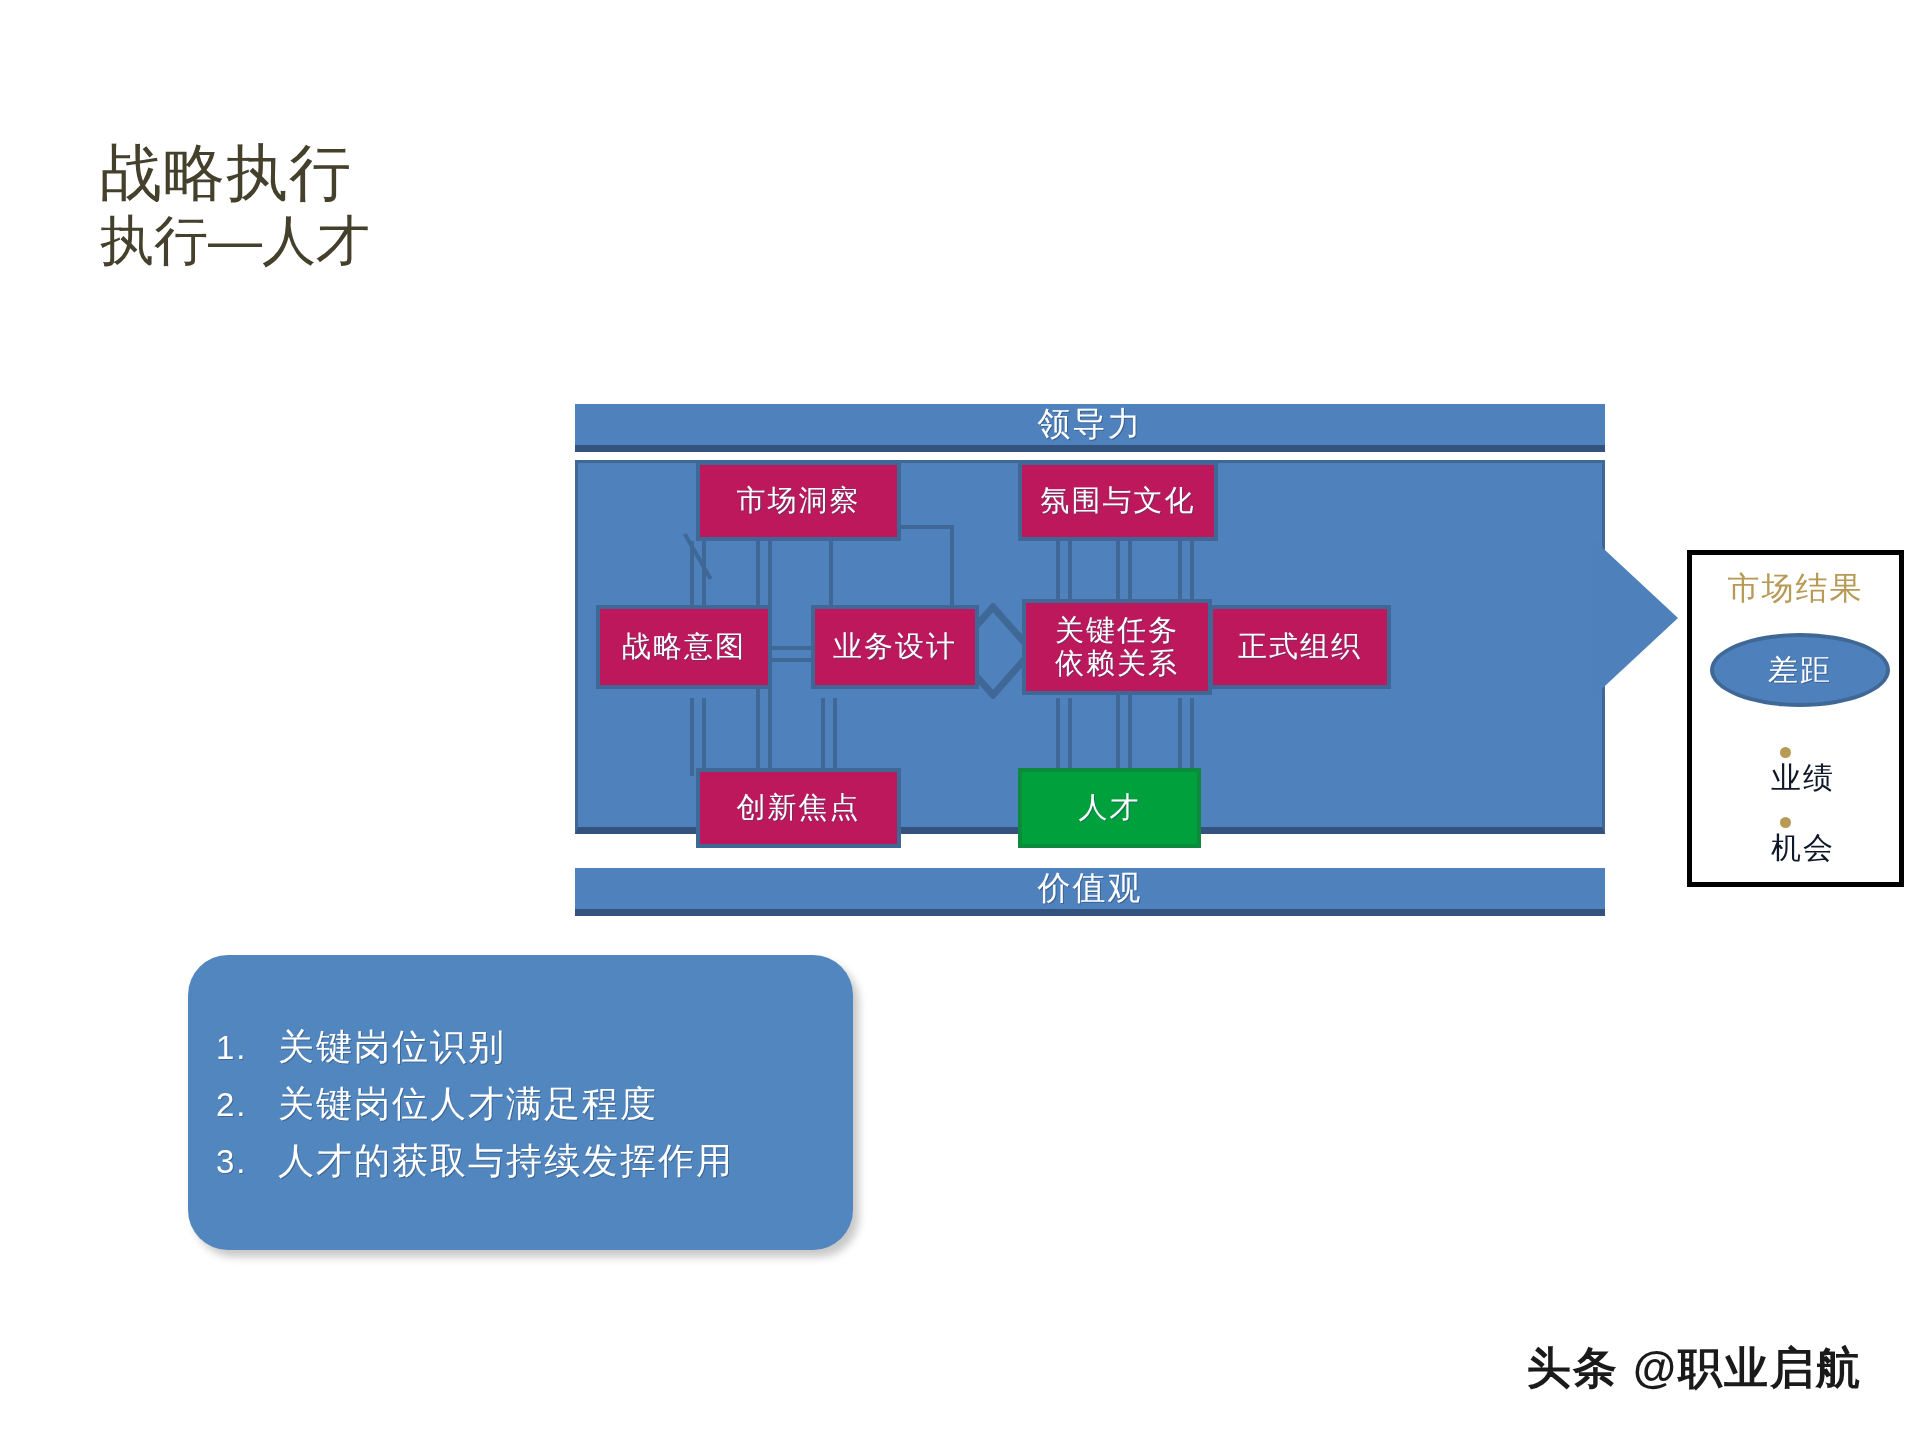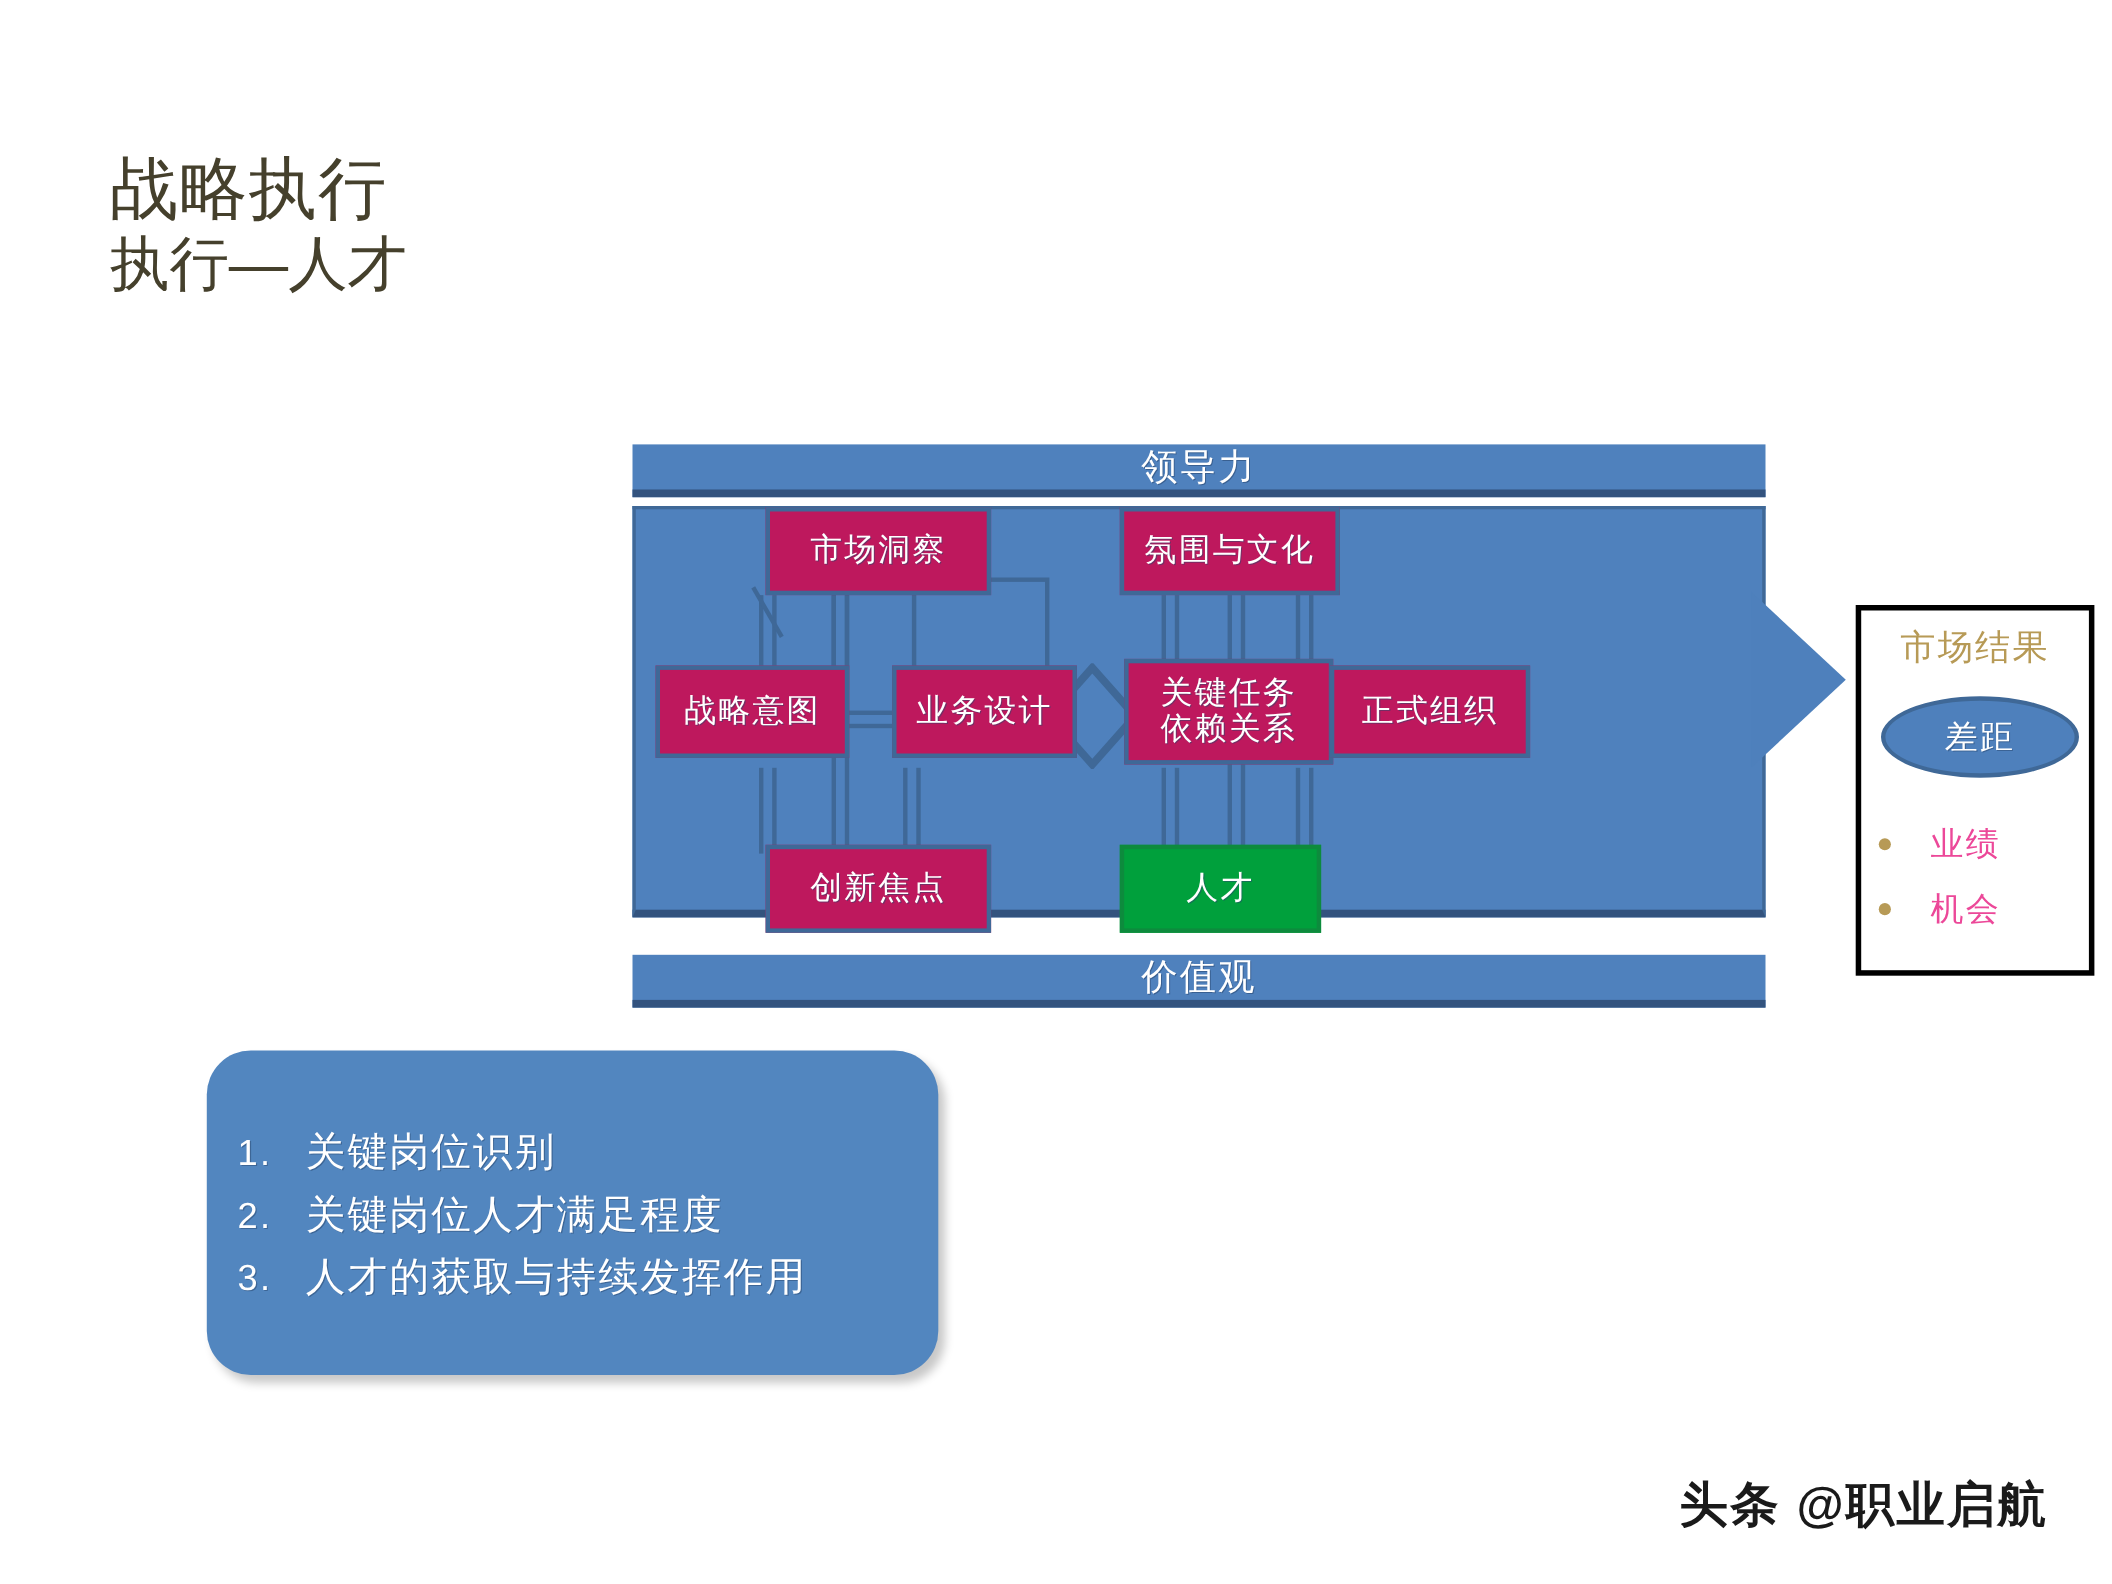--- a/index.html
+++ b/index.html
@@ -195,23 +195,24 @@
   .result-bullets {
     position: absolute;
     left: 16px;
     top: 192px;
     width: 190px;
   }
   .result-bullet {
     display: flex;
     align-items: center;
     font-size: 30px;
-    color: #ec4899;
+    color: #0f172a;
     letter-spacing: 2px;
     margin-bottom: 18px;
+    flex-direction: column;
   }
   .result-bullet .dot {
     display: inline-block;
     width: 11px;
     height: 11px;
     border-radius: 50%;
     background: #b79a56;
     margin-right: 36px;
     flex: none;
   }

